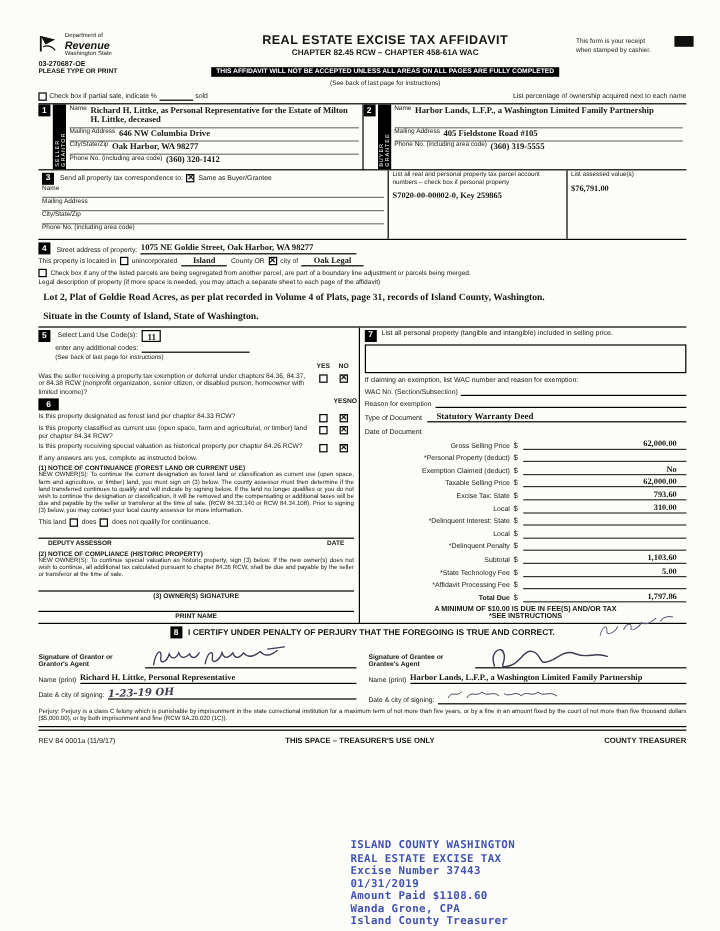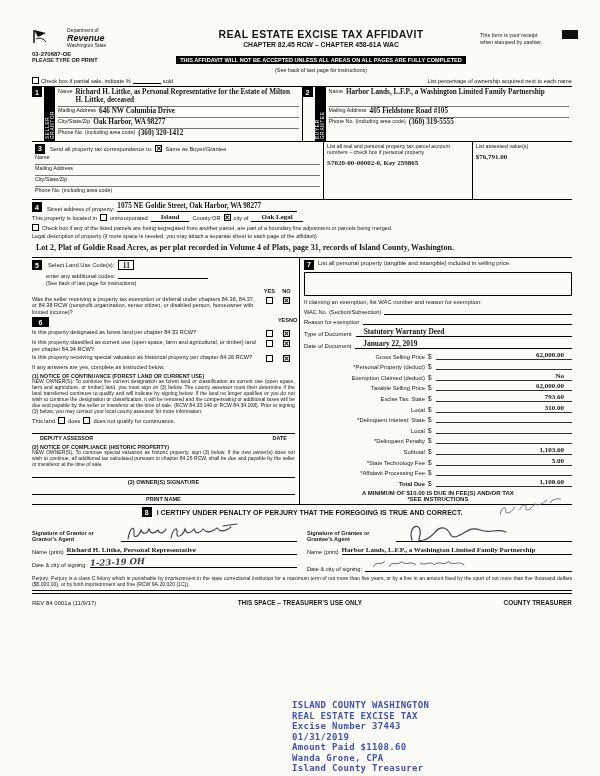--- a/index.html
+++ b/index.html
@@ -2,21 +2,21 @@
 <html><head>
 <meta charset="utf-8">
 <style>
   *{box-sizing:border-box;margin:0;padding:0}
   html,body{width:600px;height:776px}
   body{font-family:"Liberation Sans",sans-serif;color:#161616;background:#e9e8e5}
   .page{position:relative;width:600px;height:776px;background:#fcfcf9;padding:28px 28px 4px 32px;overflow:hidden}
   .regmark{position:absolute;top:30px;right:22px;width:16px;height:9px;background:#111}
   
   .hdr{display:grid;grid-template-columns:130px 1fr 92px;align-items:start}
-  .logo{display:flex;gap:19px;align-items:flex-start}
+  .logo{display:flex;gap:6px;align-items:flex-start}
   .logotxt div{font-size:5px;line-height:5.5px}
   .logotxt .rev{font-size:9px;font-weight:700;font-style:italic;line-height:9px}
   .formno{font-size:6px;font-weight:700;margin-top:3px}
   .typeprint{font-size:5.5px;font-weight:700}
   .titleblock{text-align:center}
   .title{font-size:10.5px;font-weight:700;letter-spacing:.4px}
   .subtitle{font-size:6.8px;font-weight:700;margin-top:1px}
   .bar{display:inline-block;background:#000;color:#fff;font-size:5.6px;font-weight:700;padding:1px 4px;margin-top:2px}
   .seeback{font-size:5.4px;margin-top:1px}
   .receipt{font-size:5.4px;line-height:6.5px;text-align:left;padding-top:4px}
@@ -257,20 +257,21 @@
       <span class="cb checked"></span>
       <span>city of</span>
       <span class="locval">Oak Legal</span>
     </div>
     <div class="segrow">
       <span class="cb"></span>
       <span>Check box if any of the listed parcels are being segregated from another parcel, are part of a boundary line adjustment or parcels being merged.</span>
     </div>
     <div class="legal-label">Legal description of property (if more space is needed, you may attach a separate sheet to each page of the affidavit)</div>
     <div class="legal">Lot 2, Plat of Goldie Road Acres, as per plat recorded in Volume 4 of Plats, page 31, records of Island County, Washington.</div>
+    <div class="situate">Situate in the County of Island, State of Washington.</div>
   </div>
 
   <div class="mid">
     <div class="lcol">
       <div class="lurow">
         <span class="numbox">5</span>
         <span>Select Land Use Code(s):</span>
         <span class="lucode">11</span>
       </div>
       <div class="luextra">
@@ -362,21 +363,20 @@
       <div class="exrow">
           <span>Reason for exemption</span>
           <span class="blank"></span>
         </div>
       <div class="docrow">
         <span>Type of Document</span>
         <span class="docval">Statutory Warranty Deed</span>
       </div>
       <div class="docrow">
         <span>Date of Document</span>
-        <span class="docval">January 22, 2019</span>
       </div>
 
       <div class="mrow">
           <span class="mlabel">Gross Selling Price</span>
           <span class="md">$</span>
           <span class="mline">62,000.00</span>
         </div>
       <div class="mrow">
           <span class="mlabel">*Personal Property (deduct)</span>
           <span class="md">$</span>
@@ -428,21 +428,21 @@
           <span class="mline">5.00</span>
         </div>
       <div class="mrow">
           <span class="mlabel">*Affidavit Processing Fee</span>
           <span class="md">$</span>
           <span class="mline"></span>
         </div>
       <div class="mrow">
           <span class="mlabel" style="font-weight:700">Total Due</span>
           <span class="md">$</span>
-          <span class="mline">1,108.60</span>
+          <span class="mline">1,797.86</span>
         </div>
 
       <div class="minnote">A MINIMUM OF $10.00 IS DUE IN FEE(S) AND/OR TAX</div>
       <div class="seeinstr">*SEE INSTRUCTIONS</div>
     </div>
   </div>
 
   <div class="cert">
     <svg class="notesvg scribble" width="70" height="18" viewBox="0 0 90 20">
       <path d="M4 14 C8 4 14 4 12 10 C10 16 20 14 24 8 M30 12 C34 6 40 6 38 12 C36 16 46 14 50 8 C54 12 60 10 66 6 M70 10 C74 6 80 6 84 8" stroke="#565a75" stroke-width="1" fill="none" stroke-linecap="round"></path>

